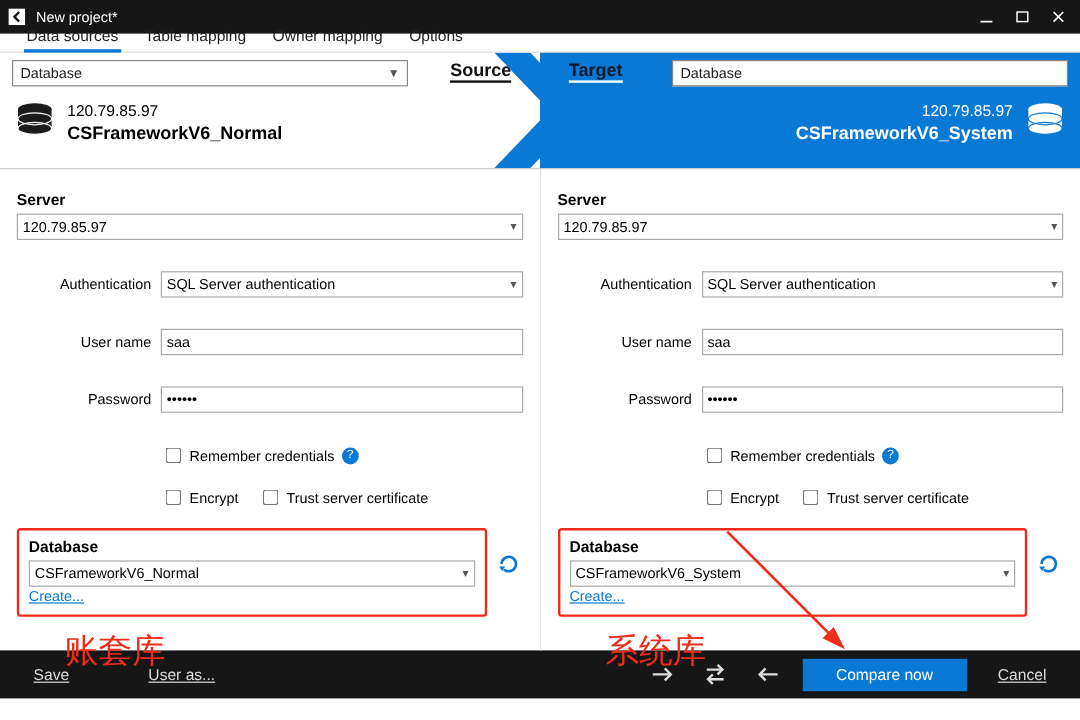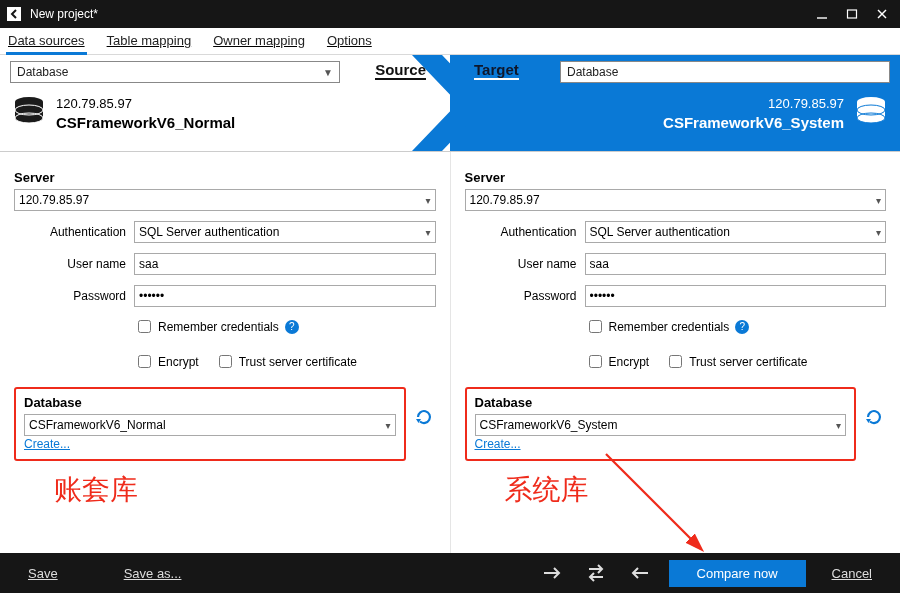--- a/index.html
+++ b/index.html
@@ -4,21 +4,21 @@
 <style>
   * { box-sizing: border-box; }
   html, body { margin: 0; padding: 0; width: 900px; height: 600px; font-family: "Segoe UI", Arial, sans-serif; font-size: 13px; background: #fff; overflow: hidden; }
   
   .titlebar { height: 28px; background: #161616; color: #fff; display: flex; align-items: center; padding: 0 6px; position: relative; }
   .titlebar .logo { width: 16px; height: 16px; margin-right: 8px; display: flex; align-items: center; justify-content: center; }
   .titlebar .title { flex: 1; font-size: 12px; }
   .titlebar .winbtns { display: flex; gap: 18px; align-items: center; padding-right: 6px; }
   .winbtn { width: 12px; height: 12px; display: flex; align-items: center; justify-content: center; cursor: pointer; }
   
-  .toptabs { height: 27px; border-bottom: 1px solid #d9d9d9; display: flex; align-items: flex-end; padding: 0 6px; gap: 18px; text-decoration: underline; }
+  .toptabs { height: 16px; border-bottom: 1px solid #d9d9d9; display: flex; align-items: flex-end; padding: 0 20px; gap: 18px; }
   .toptab { padding: 6px 2px 6px 2px; cursor: pointer; color: #222; position: relative; }
   .toptab.active { }
   .toptab.active::after { content:''; position:absolute; left:0; right:0; bottom:-1px; height:3px; background:#0a79d6; }
   
   .band { height: 96px; position: relative; display: flex; }
   .band-left { flex: 1; background: #ffffff; position: relative; padding: 6px 10px 0 10px; }
   .band-right { flex: 1; background: #0a79d6; color: #fff; position: relative; padding: 6px 10px 0 10px; }
   .band-label { position: absolute; top: 6px; font-weight: 700; font-size: 15px; }
   .band-label.src { right: 24px; top: 6px; color:#111; border-bottom:2px solid #111; }
   .band-label.tgt { left: 24px; top: 6px; color:#0f172a; border-bottom:2px solid #fff; }
@@ -28,21 +28,21 @@
   .db-info { position:absolute; font-size:12px; line-height:1.35; }
   .db-info .server { font-size:13px; }
   .db-info .name { font-weight:700; font-size:15px; }
   
   .forms { display:flex; height: calc(600px - 28px - 34px - 96px - 40px); border-top: 1px solid #ccc; }
   .col { flex:1; padding: 18px 14px 10px 14px; position:relative; }
   .col + .col { border-left: 1px solid #e5e5e5; }
   .section-h { font-weight:700; margin: 0 0 4px 0; }
   .input, .select { width:100%; height:22px; border:1px solid #a9a9a9; padding:0 4px; background:#fff; font-size:12px; font-family:inherit; }
   .select { display:flex; align-items:center; justify-content:space-between; }
-  .row { display:flex; align-items:center; margin-top:10px; }
+  .row { display:flex; align-items:center; margin-top:26px; }
   .row-lab { width:120px; text-align:right; padding-right:8px; font-size:12px; }
   .field { flex:1; }
   .check { display:inline-flex; align-items:center; gap:4px; font-size:12px; margin-right:16px; }
   .check input { width:13px; height:13px; }
   .help-dot { display:inline-flex; width:14px; height:14px; border-radius:50%; background:#0a79d6; color:#fff; align-items:center; justify-content:center; font-size:10px; margin-left:2px; }
   .db-box { border: 2px solid #ef2b1b; border-radius:3px; padding:6px 8px 8px 8px; margin-top:16px; position:relative; }
   .db-box .db-line { display:flex; align-items:center; gap:6px; margin-top:4px; }
   .db-box .db-sel { flex:1; }
   .refresh { width:24px; height:24px; color:#0a79d6; display:inline-flex; align-items:center; justify-content:center; cursor:pointer; font-size:18px; font-weight:700; }
   a.create { color:#0a79d6; text-decoration:underline; font-size:12px; }
@@ -277,21 +277,21 @@
           </marker>
         </defs>
       <line x1="5" y1="5" x2="100" y2="100" stroke="#ef2b1b" stroke-width="2.2" marker-end="url(#ah)"></line>
     </svg>
   </div>
 </div>
 
 <div class="bottombar">
   <div class="b-left">
     <span class="txtbtn">Save</span>
-    <span class="txtbtn"><span>Save as...</span></span>
+    <span class="txtbtn"><span>User as...</span></span>
   </div>
   <div class="b-mid">
     <span class="arrowbtn">
         <svg width="20" height="14">
           <line x1="2" y1="7" x2="16" y2="7" stroke="#ddd" stroke-width="2"></line>
           <polyline points="12,2 17,7 12,12" stroke="#ddd" stroke-width="2" fill="none"></polyline>
         </svg>
       </span>
     <span class="arrowbtn">
         <svg width="20" height="18">

